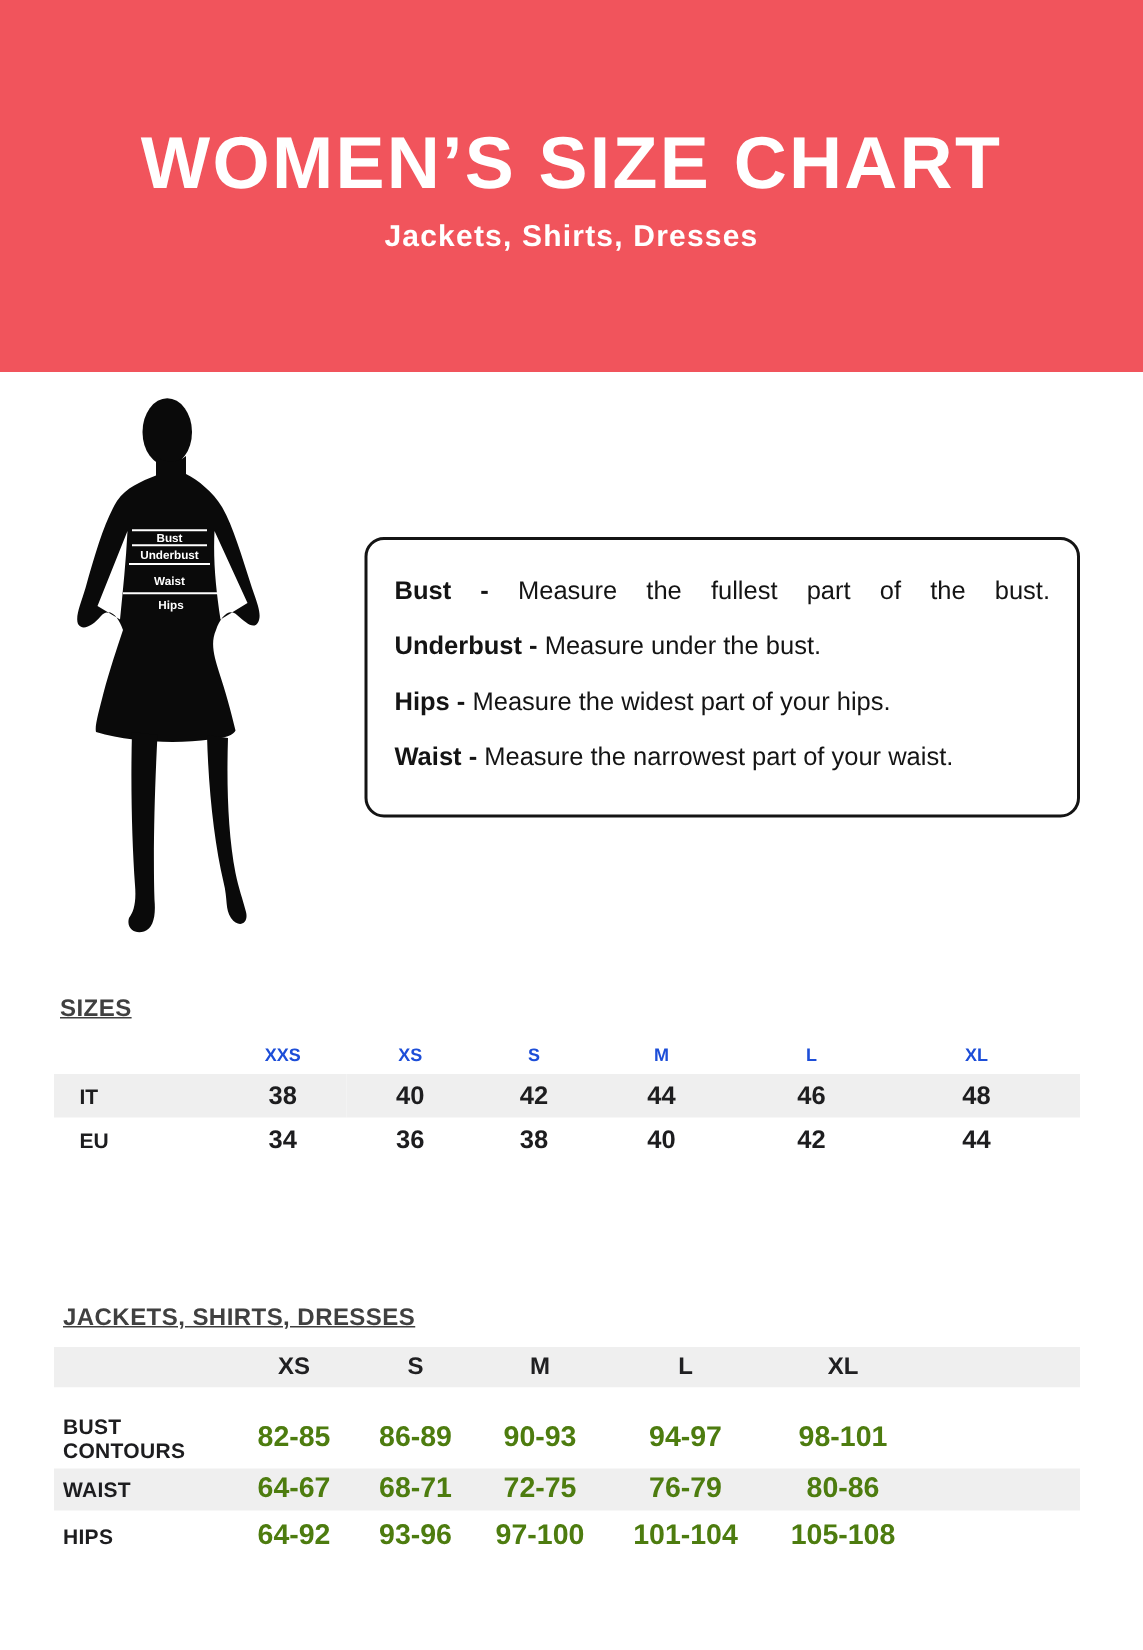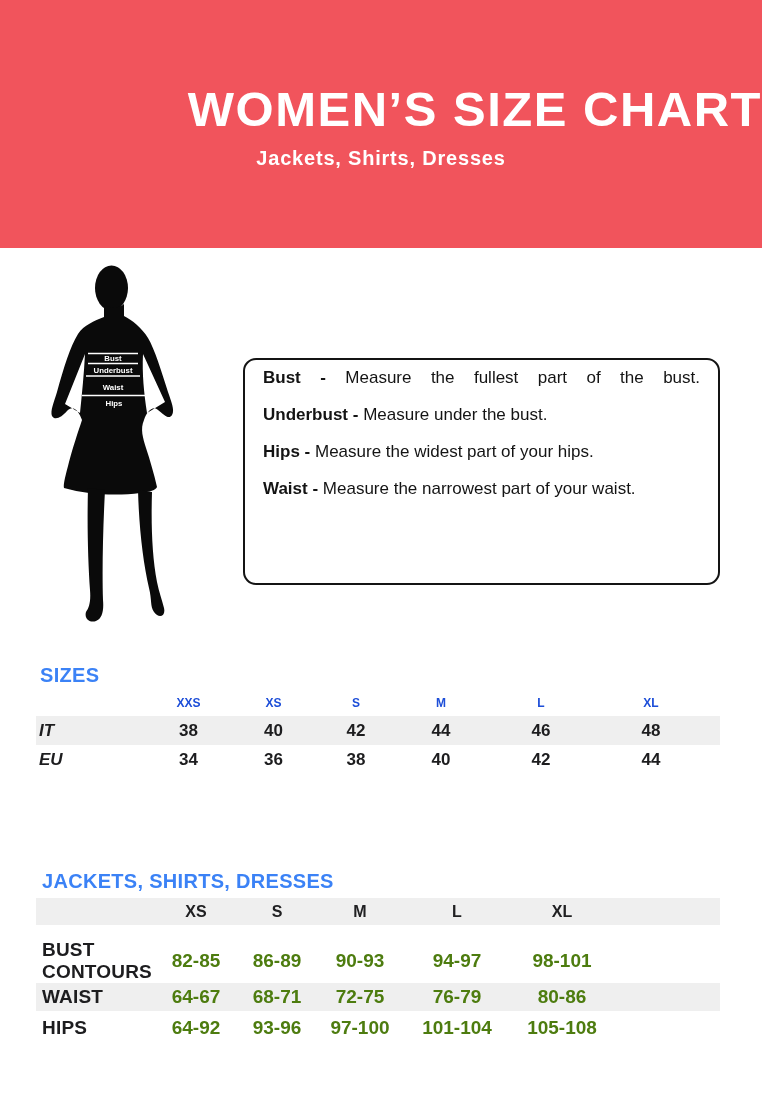--- a/index.html
+++ b/index.html
@@ -11,74 +11,74 @@
   }
 
   
   .hero {
     position:absolute; top:0; left:0; width:762px; height:248px;
     background:#F1545C; text-align:center;
   }
   .hero-title {
     position:absolute; top:84px; left:0; width:100%;
     font-size:49px; font-weight:bold; letter-spacing:1.5px;
-    color:#ffffff; line-height:1.05;text-align:right;
+    color:#ffffff; line-height:1.05;
   }
   .hero-subtitle {
     position:absolute; top:147px; left:0; width:100%;
     font-size:20px; font-weight:bold; letter-spacing:0.8px; color:#ffffff;
   }
 
   
   .figure-wrap { position:absolute; left:48px; top:262px; width:170px; height:370px; }
   .figure-wrap svg { display:block; width:170px; height:370px; }
 
   
   .guide-box {
-    position:absolute; left:243px; top:358px; width:477px; height:227px;
+    position:absolute; left:243px; top:358px; width:477px; height:187px;
     border:2px solid #141414; border-radius:13px; background:#ffffff;
-    padding:6px 18px 0 18px;
+    padding:22px 18px 0 18px;
   }
   .guide-line {
     font-size:17px; line-height:24px; margin-bottom:13px; color:#141414;
     white-space:normal;
   }
   .guide-line .term { font-weight:bold; }
   .guide-line.justify { text-align:justify; text-align-last:justify; }
 
   
   .section-title {
-    position:absolute; font-size:20px; font-weight:bold;
-    letter-spacing:0.3px; color:#3b82f6;
+    position:absolute; font-size:16px; font-weight:bold;
+    letter-spacing:0.3px; color:#404040;text-decoration:underline;
   }
   .sizes-title   { left:40px; top:664px; }
   .garment-title { left:42px; top:870px; }
 
   table { border-collapse:collapse; table-layout:fixed; }
   .sizes-table   { position:absolute; left:36px; top:690px; width:684px; }
   .garment-table { position:absolute; left:36px; top:898px; width:684px; }
 
   th, td { font-weight:normal; vertical-align:middle; }
   .stripe th, .stripe td { background:#EFEFEF; }
 
   
   .sizes-table thead th {
     height:26px; font-size:12px; font-weight:bold; text-align:center; color:#1d4ed8;
   }
   .sizes-table tbody td { height:29px; font-size:17px; text-align:center; font-weight:bold; color:#1d1d1f; }
-  .sizes-table td.rlabel { text-align:left; padding-left:3px; font-size:17px; font-weight:bold;font-style:italic; }
+  .sizes-table td.rlabel { text-align:left; padding-left:17px; font-size:14px; font-weight:bold; }
 
   
   .garment-table thead th {
     height:27px; font-size:16px; font-weight:bold; text-align:center; color:#202022;
   }
   .garment-table tr.gap-row td { height:14px; background:#ffffff; }
   .garment-table tbody td.val { font-size:19px; font-weight:bold; text-align:center; color:#4d7c0f; }
   .garment-table td.rlabel {
-    text-align:left; padding-left:6px; font-size:19px; font-weight:bold;
+    text-align:left; padding-left:6px; font-size:14px; font-weight:bold;
     letter-spacing:0.2px; color:#1d1d1f;
   }
   .garment-table tr.row-bust  td { height:40px; }
   .garment-table tr.row-waist td { height:28px; }
   .garment-table tr.row-hips  td { height:34px; }
 </style>
 </head>
 <body>
 
 <div class="page">

